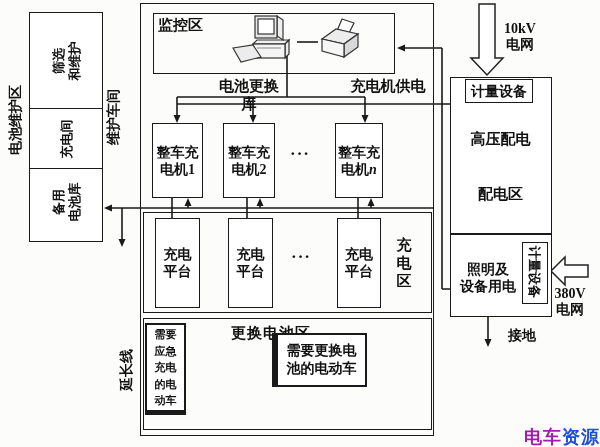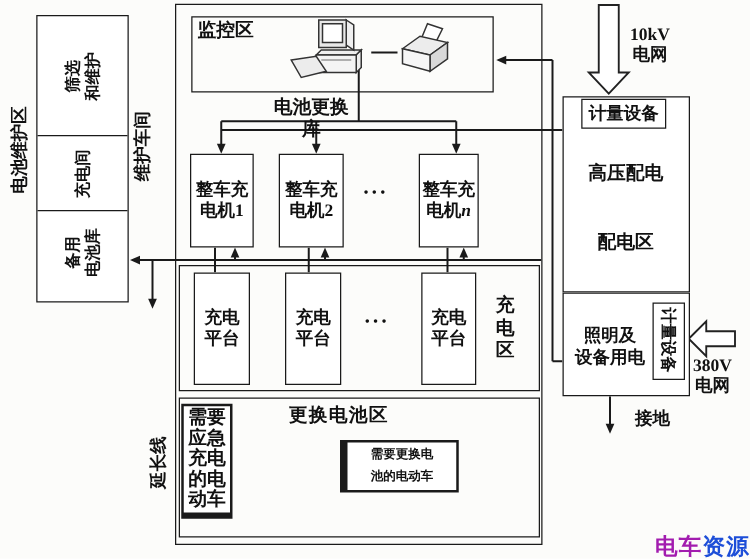--- a/index.html
+++ b/index.html
@@ -127,20 +127,21 @@
       <g stroke="#333" stroke-width="1.2">
         <polygon points="26,2 38,6 32,18 21,14" fill="#ffffff"></polygon>
         <polygon points="6,22 20,12 42,17 28,27" fill="#ececec"></polygon>
         <polygon points="28,27 42,17 42,30 28,40" fill="#d9d9d9"></polygon>
         <polygon points="6,22 28,27 28,40 6,34" fill="#f6f6f6"></polygon>
       </g>
     </svg>
   </div>
 
   <div class="abs cc b t15" style="left:214px;top:77px;width:70px;z-index:2">电池更换库</div>
+  <div class="abs cc b t15" style="left:343px;top:77px;width:90px;z-index:2">充电机供电</div>
 
   <div class="box cc" style="left:152px;top:123px;width:51px;height:75px;z-index:2">
     <div class="b t14"><span>整车充</span><br>
       <span>电机</span><span>1</span></div>
   </div>
   <div class="box cc" style="left:223px;top:123px;width:52px;height:75px;z-index:2">
     <div class="b t14"><span>整车充</span><br>
       <span>电机</span><span>2</span></div>
   </div>
   <div class="box cc" style="left:335px;top:123px;width:48px;height:75px;z-index:2">
@@ -157,27 +158,27 @@
   <div class="box cc pre b t14" style="left:337px;top:218px;width:44px;height:90px;z-index:2">充电
 平台</div>
   <div class="abs dots" style="left:291px;top:247px;z-index:2">···</div>
   <div class="abs pre b cc" style="left:395px;top:236px;width:18px;font-size:15px;line-height:18px;z-index:2">充
 电
 区</div>
 
   <div class="box clear" style="left:143px;top:318px;width:289px;height:112px;z-index:2"></div>
   <div class="abs b t15" style="left:231px;top:324px;letter-spacing:1px;z-index:2">更换电池区</div>
 
-  <div class="box cc pre b" style="left:145px;top:323px;width:41px;height:92px;border-width:2px;border-bottom-width:5px;font-size:15px;line-height:16.5px;z-index:3">需要
+  <div class="box cc pre b" style="left:145px;top:323px;width:41px;height:92px;border-width:2px;border-bottom-width:5px;font-size:11px;line-height:16.5px;z-index:3">需要
 应急
 充电
 的电
 动车</div>
 
-  <div class="box cc pre b" style="left:272px;top:352px;width:95px;height:42px;border-width:2px;border-left-width:6px;font-size:10px;line-height:18px;z-index:3">需要更换电
+  <div class="box cc pre b" style="left:272px;top:333px;width:95px;height:54px;border-width:2px;border-left-width:6px;font-size:14px;line-height:18px;z-index:3">需要更换电
 池的电动车</div>
 
   <div class="abs cc pre b" style="left:492px;top:21px;width:56px;font-size:14px;line-height:16px;z-index:2">10kV
 电网</div>
 
   <div class="box" style="left:450px;top:77px;width:102px;height:157px;z-index:2">
     <div class="box cc b t14" style="left:14px;top:1px;width:68px;height:24px;">计量设备</div>
     <div class="abs cc b t15" style="left:0;top:107px;width:99px;">配电区</div>
     <div class="abs cc b t15" style="left:0;top:52px;width:99px;">高压配电</div>
   </div>

